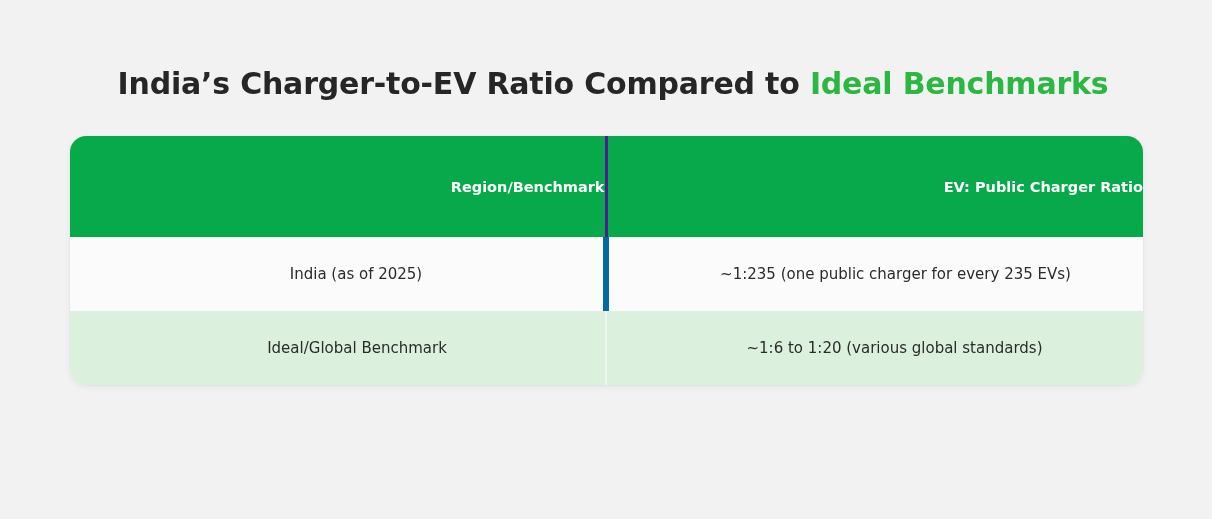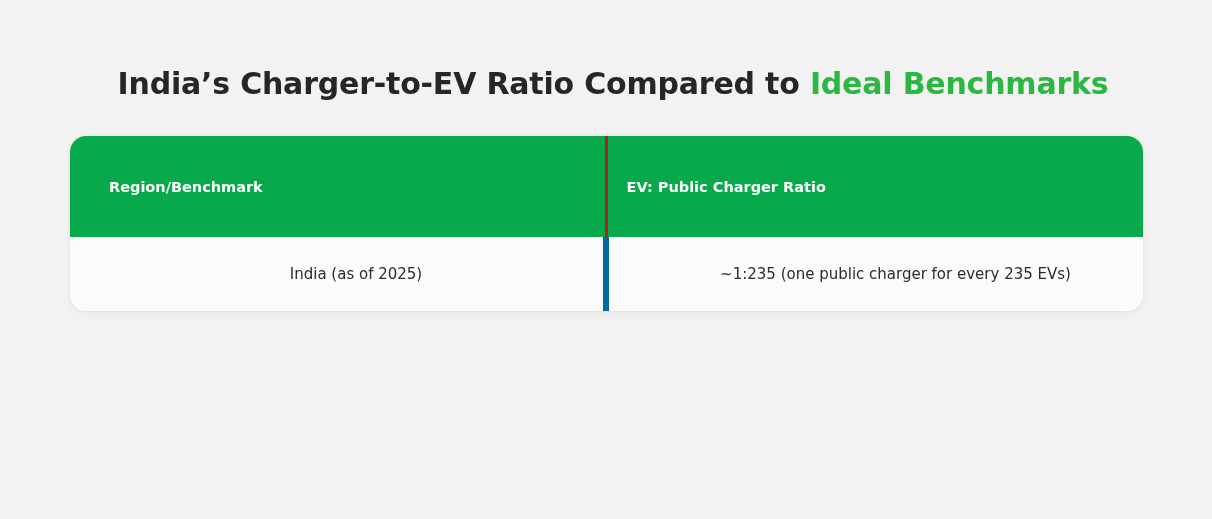--- a/index.html
+++ b/index.html
@@ -56,29 +56,29 @@
     table-layout: fixed;
   }
   .data-table col.c1 { width: 536px; }
   .data-table col.c2 { width: 537px; }
 
   thead th {
     background: #07a94a;
     color: #ffffff;
     font-size: 14.5px;
     font-weight: bold;
-    text-align: left;
+    text-align: right;
     height: 101px;
     padding: 0 0 0 39px;
     vertical-align: middle;
     box-sizing: border-box;
   }
   thead th.col-2 {
     padding-left: 19px;
-    border-left: 3px solid #b91c1c;
+    border-left: 3px solid #4c1d95;
     margin-top: 32px;
   }
 
   tbody td {
     font-size: 15px;
     font-weight: normal;
     color: #2b2b2b;
     text-align: center;
     height: 74px;
     padding: 0 0 0 39px;
@@ -114,17 +114,21 @@
         <tr>
           <th class="col-1">Region/Benchmark</th>
           <th class="col-2">EV: Public Charger Ratio</th>
         </tr>
       </thead>
       <tbody>
         <tr>
           <td class="col-1">India (as of 2025)</td>
           <td class="col-2">~1:235 (one public charger for every 235 EVs)</td>
         </tr>
+        <tr class="alt">
+          <td class="col-1">Ideal/Global Benchmark</td>
+          <td class="col-2">~1:6 to 1:20 (various global standards)</td>
+        </tr>
       </tbody>
     </table>
   </div>
 
 </div>
 
 </body></html>

